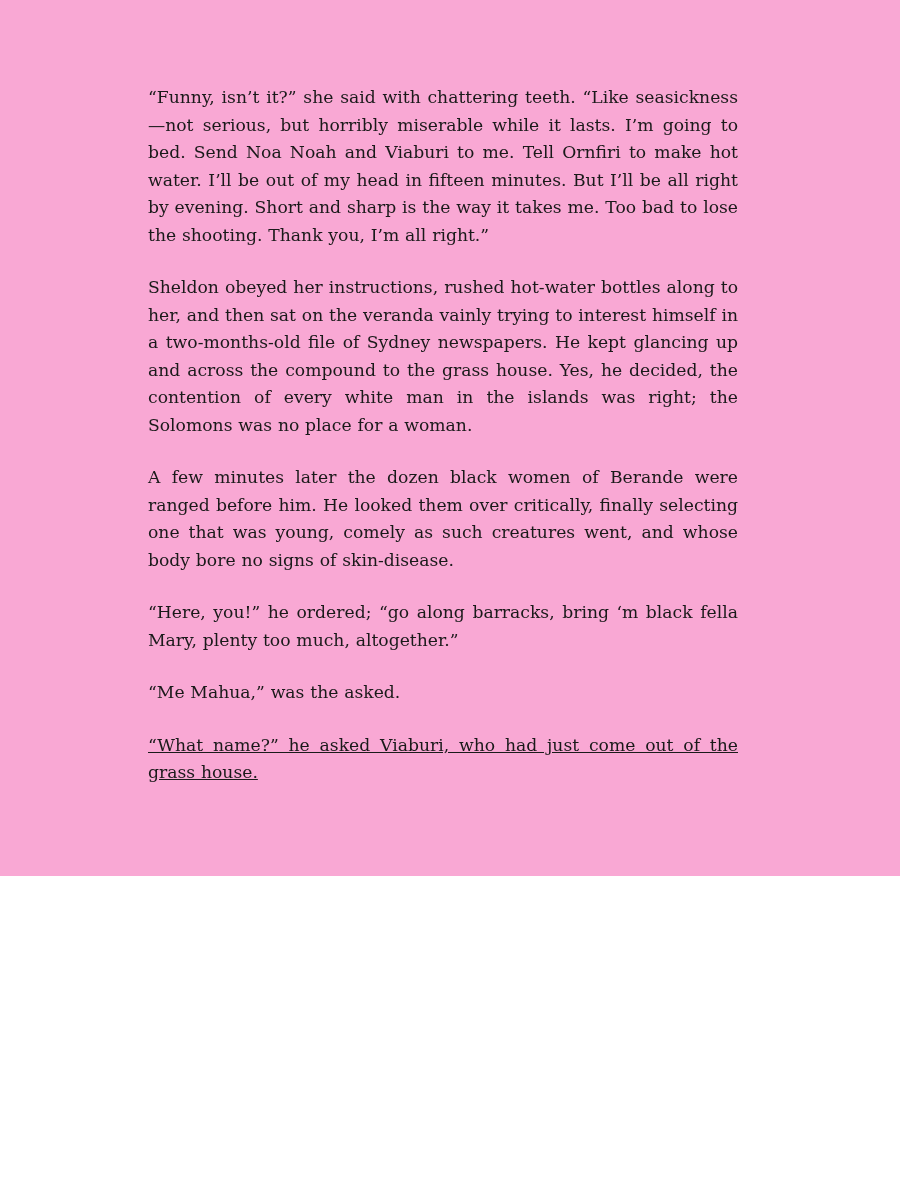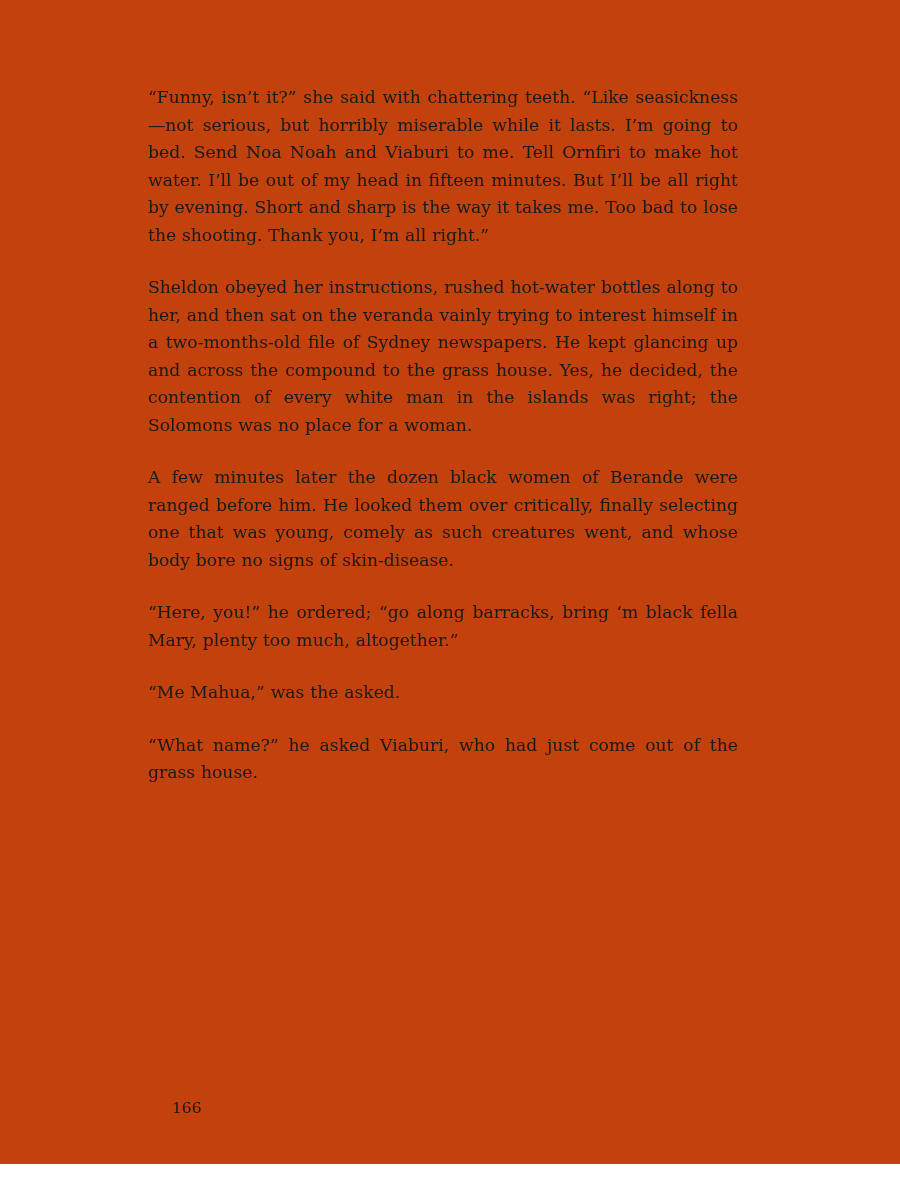--- a/index.html
+++ b/index.html
@@ -2,23 +2,23 @@
 <html><head>
 <meta charset="utf-8">
 <style>
   html, body {
     margin: 0;
     padding: 0;
     background: #ffffff;
   }
   .page {
     width: 900px;
-    height: 1164px;
+    height: 876px;
     position: relative;
-    background: #c2410c;
+    background: #f9a8d4;
     box-sizing: border-box;
     font-family: "DejaVu Serif", "Liberation Serif", serif;
     color: #1a1a1a;
   }
   .text-column {
     position: absolute;
     left: 148px;
     top: 84px;
     width: 590px;
   }
@@ -26,20 +26,21 @@
     font-size: 17.2px;
     line-height: 27.5px;
     text-align: justify;
     text-justify: inter-word;
     margin: 0 0 25px 0;
     hyphens: none;
     word-spacing: 0.02em;
   }
   .para:last-child {
     margin-bottom: 0;
+    text-decoration: underline;
   }
   .folio {
     position: absolute;
     left: 148px;
     top: 1098px;
     font-size: 15.5px;
     line-height: 20px;
     color: #1a1a1a;
     margin-left: 24px;
   }

